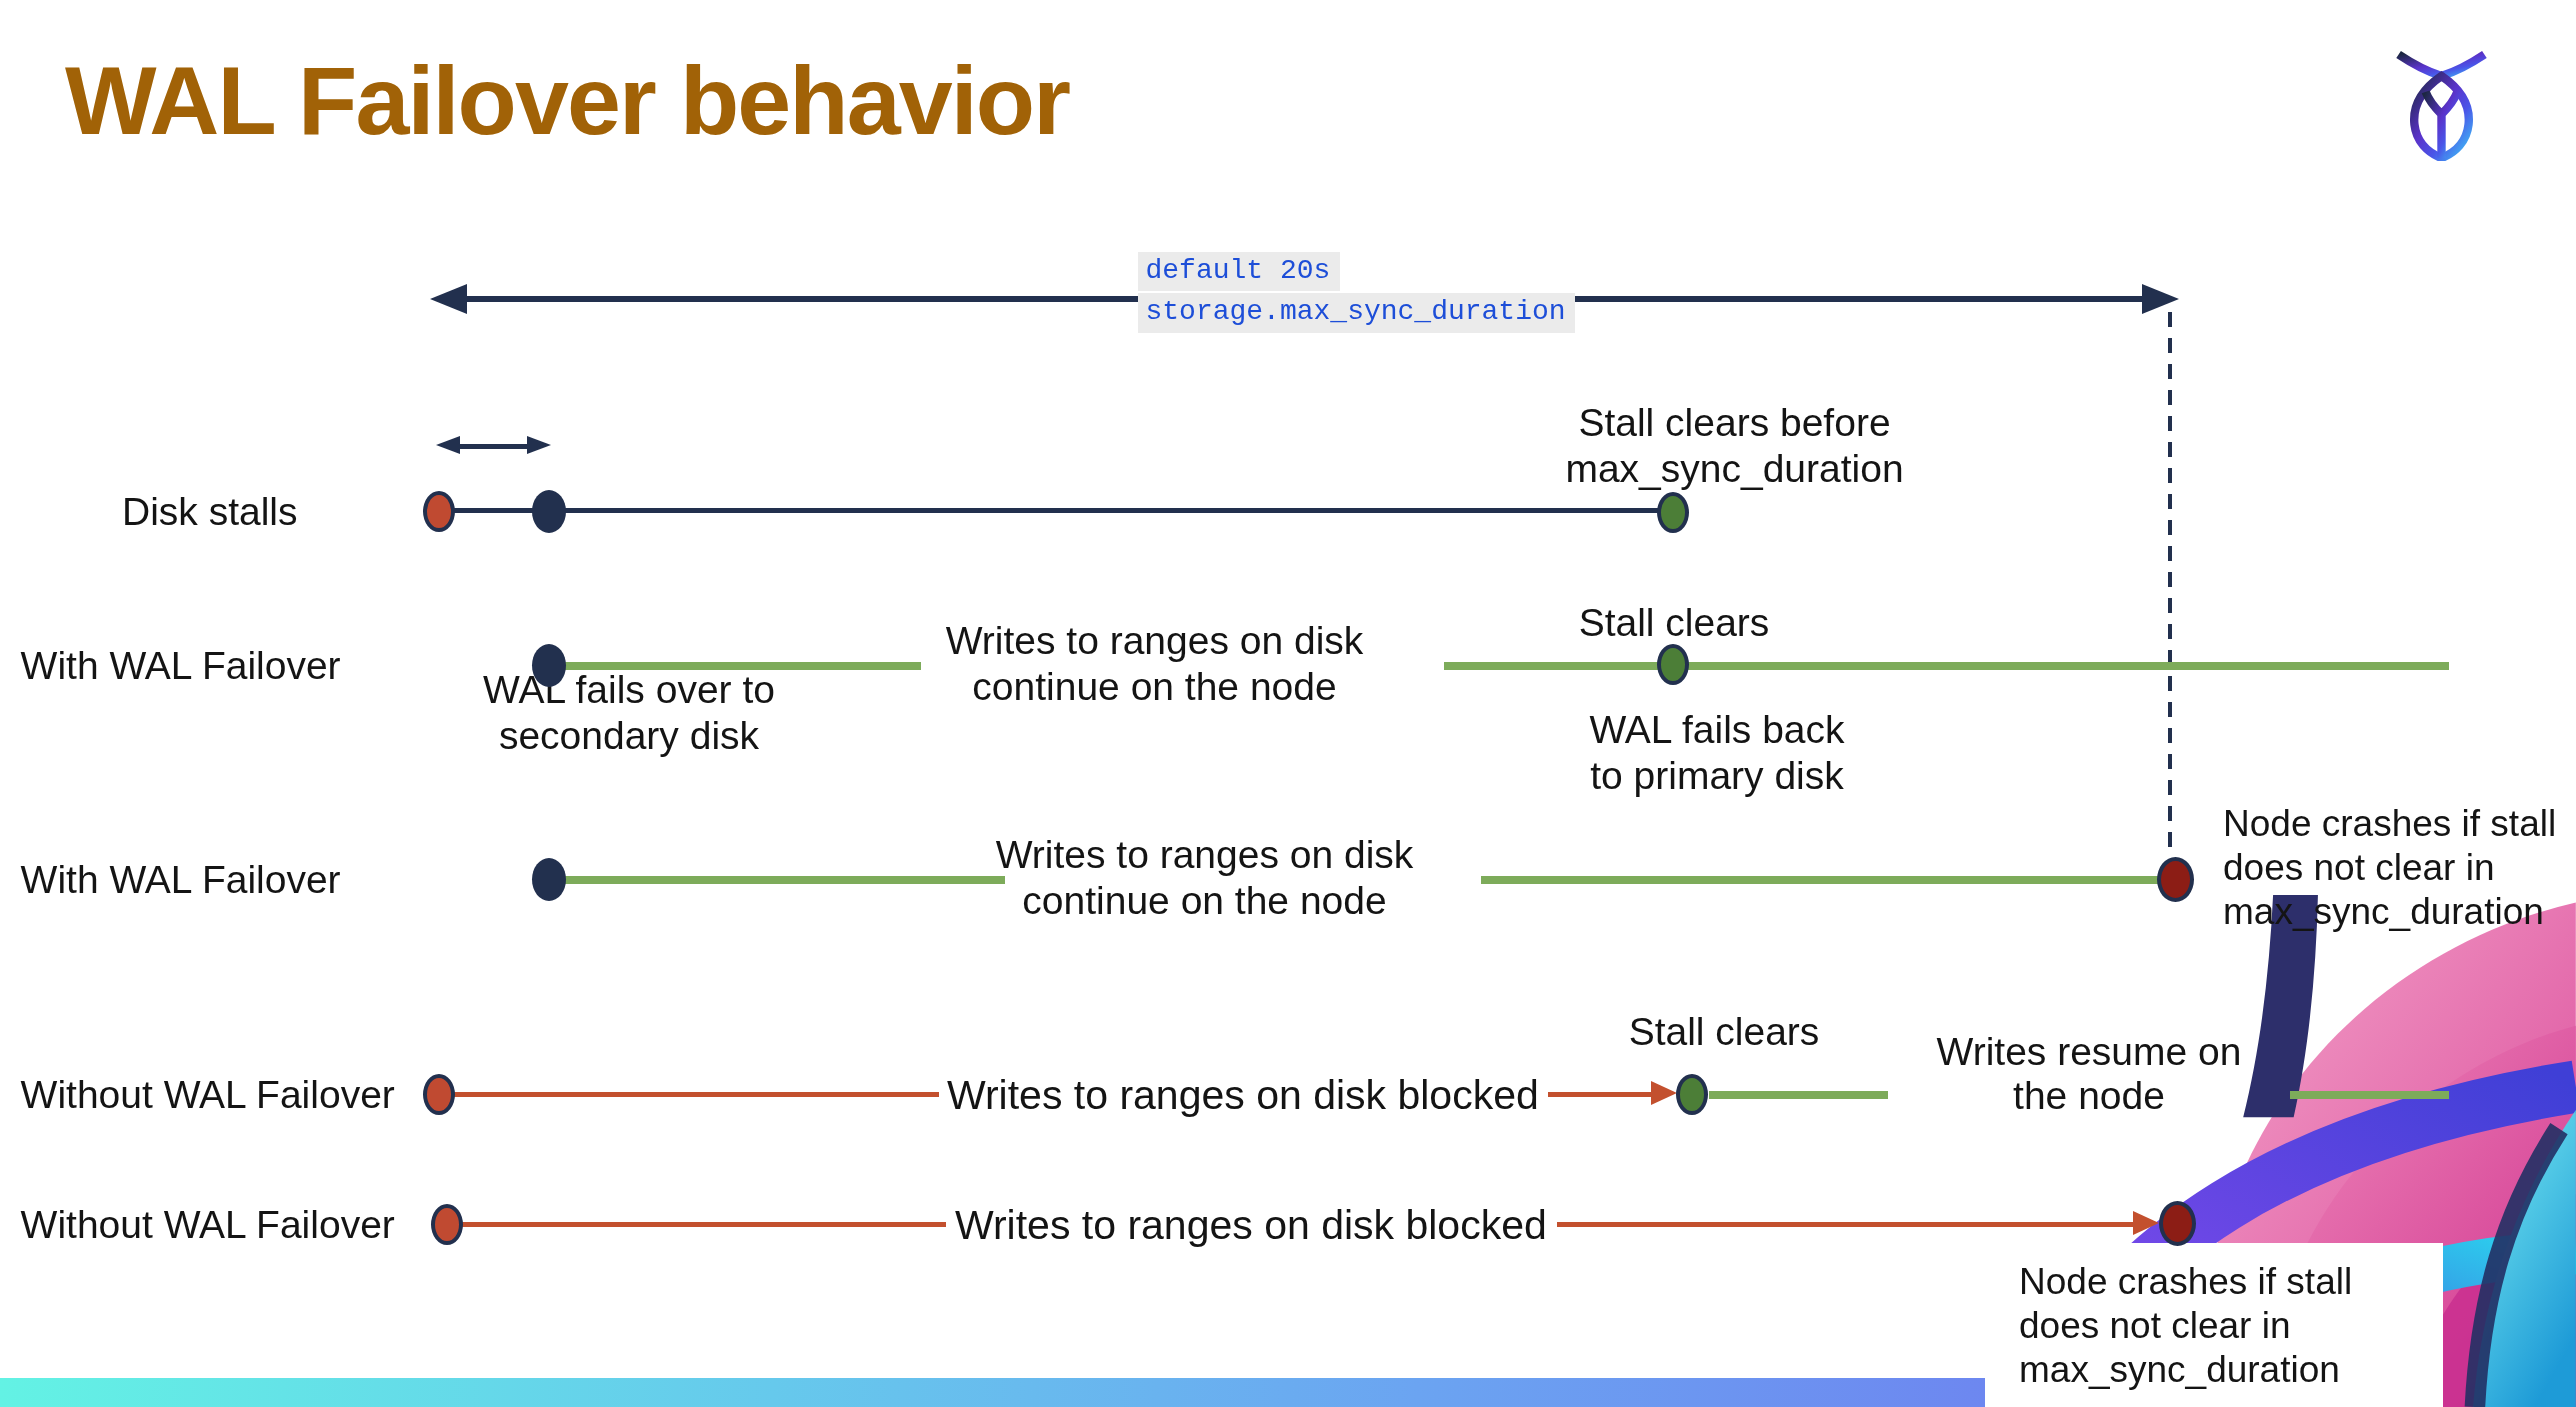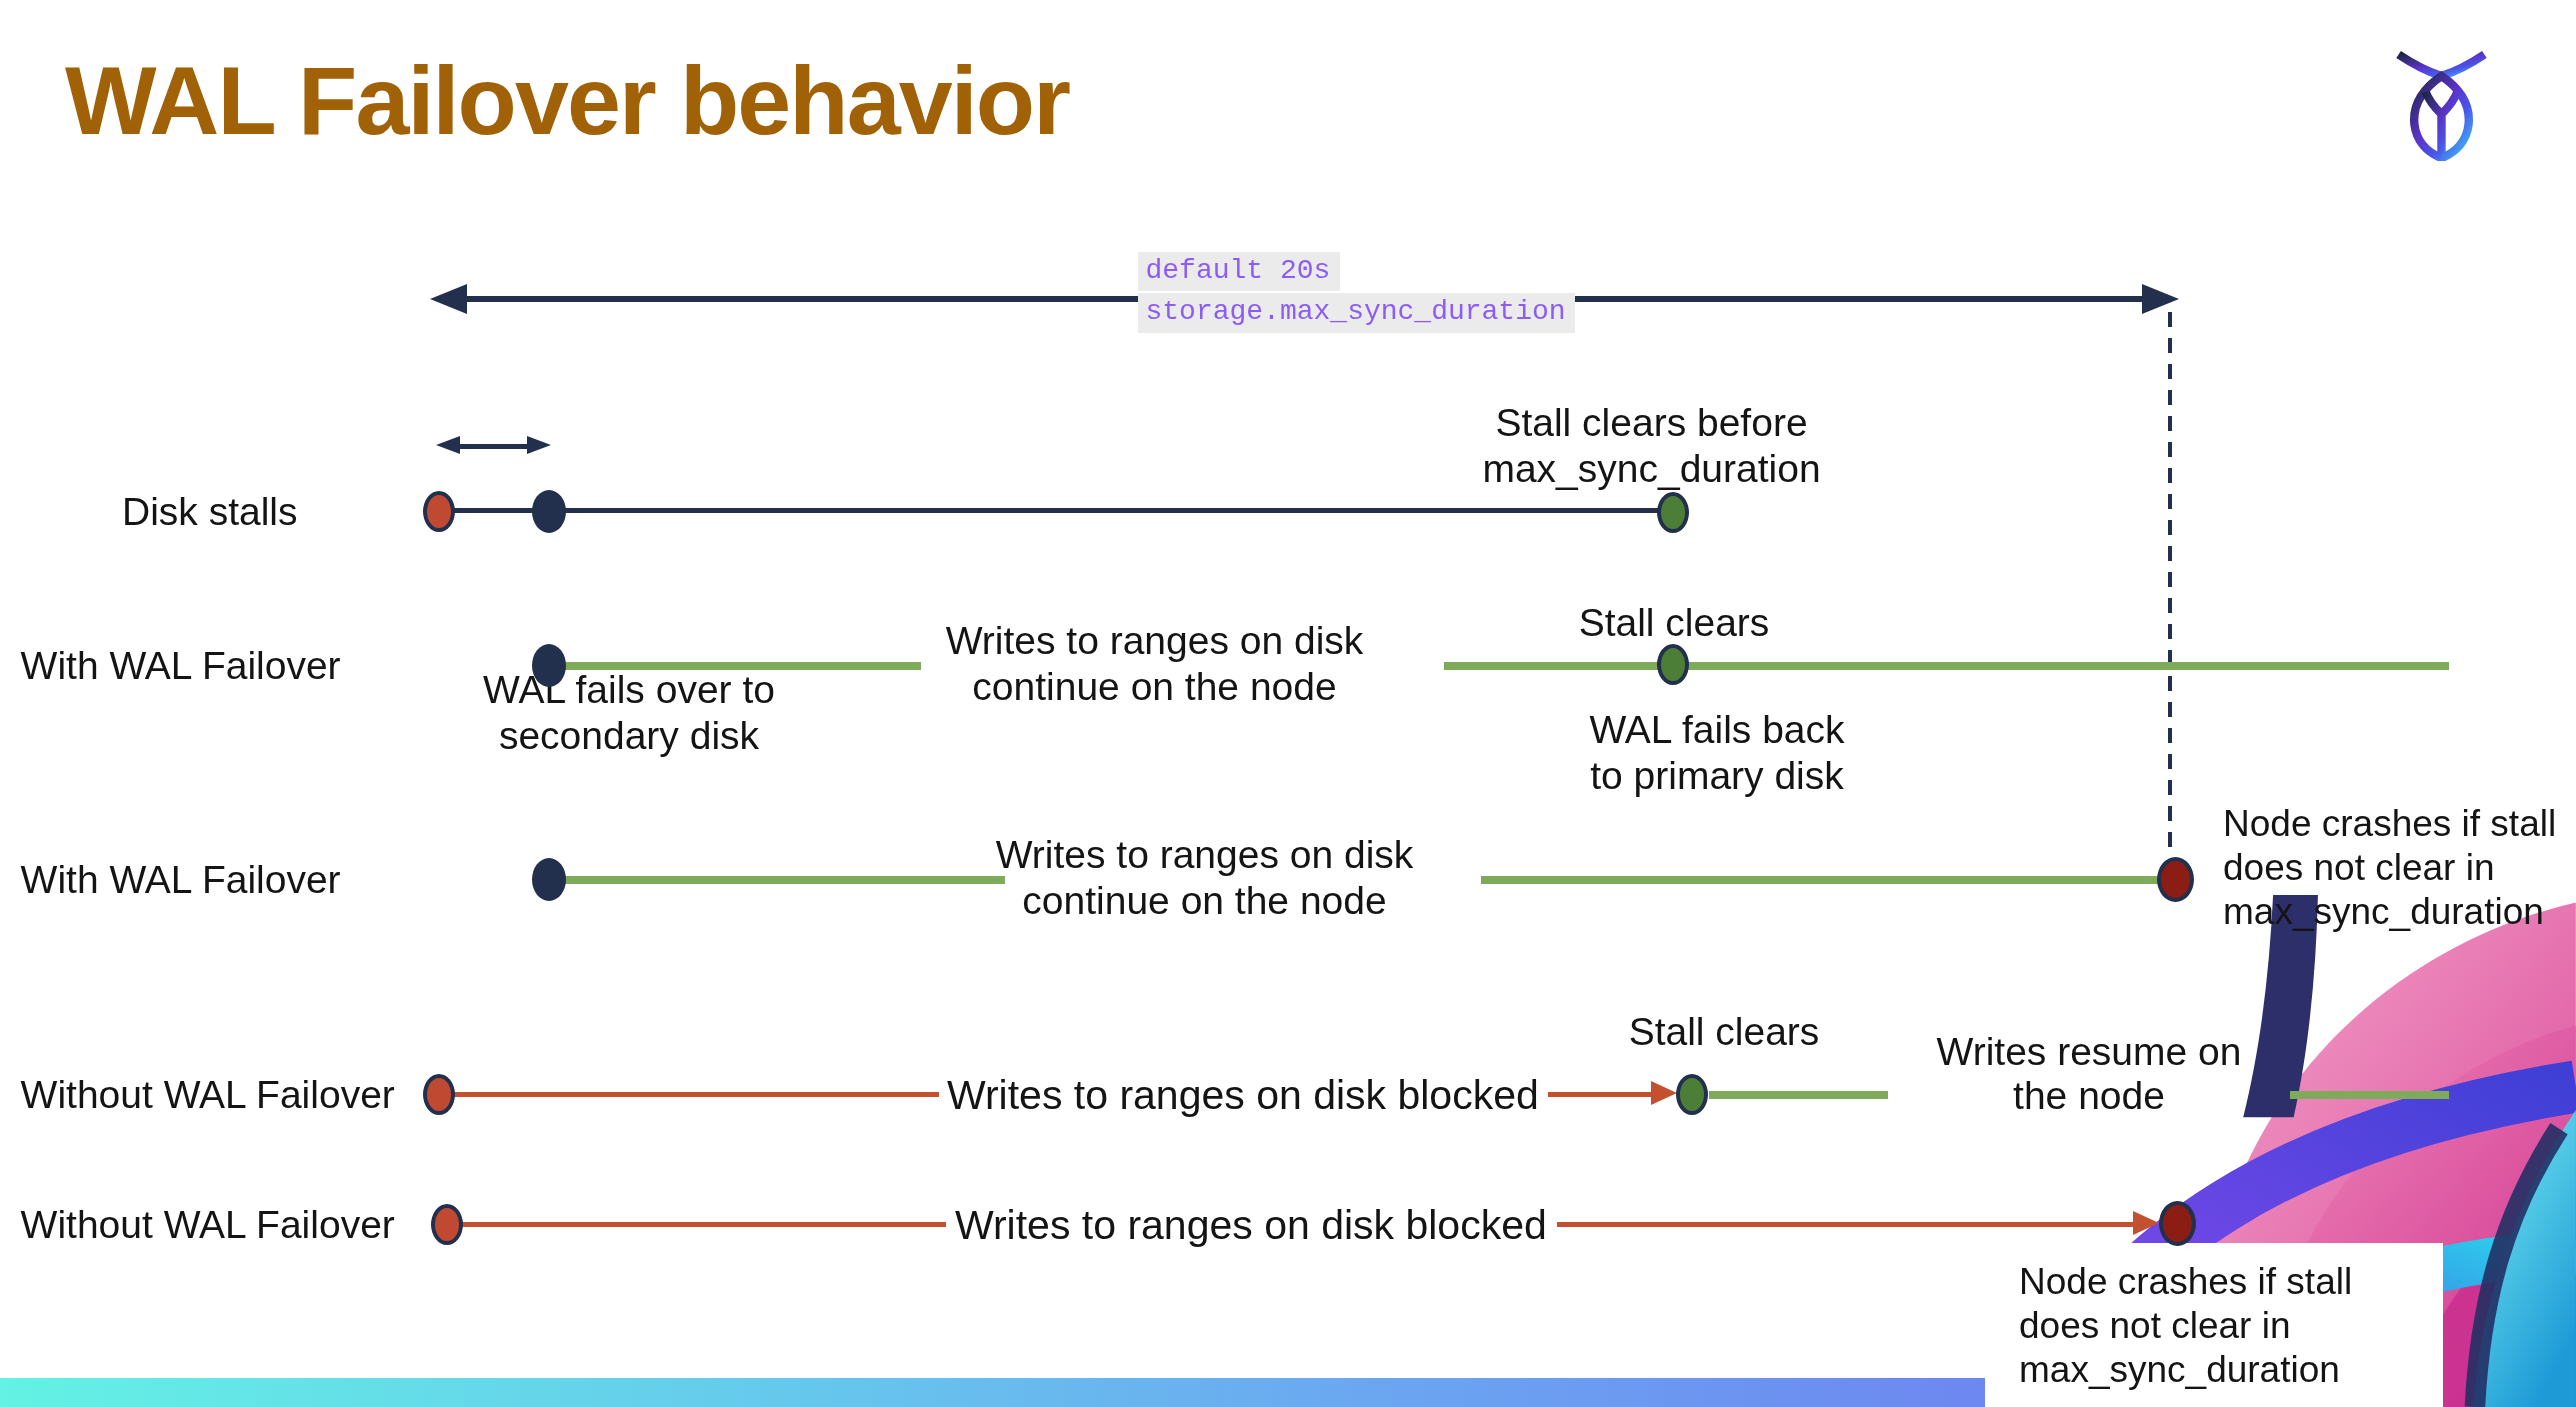--- a/index.html
+++ b/index.html
@@ -3,21 +3,21 @@
 <meta charset="utf-8">
 <style>
   html,body{margin:0;padding:0;background:#ffffff;}
   #slide{position:relative;width:2576px;height:1408px;background:#ffffff;overflow:hidden;
          font-family:"Liberation Sans",sans-serif;color:#111111;}
   .abs{position:absolute;}
   .title{font-size:97px;font-weight:700;letter-spacing:-1.9px;color:#a16207;white-space:nowrap;}
   .row-label{font-size:39px;line-height:49px;color:#141414;z-index:5;white-space:nowrap;}
   .note{font-size:39px;line-height:46px;color:#141414;text-align:center;white-space:pre-line;z-index:5;}
   .note-sm{font-size:37px;line-height:44px;color:#141414;text-align:left;white-space:pre-line;z-index:5;}
-  .mono-tag{z-index:7;font-family:"Liberation Mono","DejaVu Sans Mono",monospace;font-size:28px;line-height:32px;color:#8b5cf6;}
+  .mono-tag{z-index:7;font-family:"Liberation Mono","DejaVu Sans Mono",monospace;font-size:28px;line-height:32px;color:#1d4ed8;}
   .mono-tag span{display:inline-block;background:#EBEBEB;padding:2.8px 9.3px 4.7px 7.5px;margin-bottom:1.9px;white-space:nowrap;}
   .hline{position:absolute;z-index:4;}
   .navy-line{height:4.7px;background:#22304E;}
   .red-line{height:4.7px;background:#C3502E;}
   .green-line{height:7.5px;background:#7DAB5A;}
   .dot{position:absolute;border-radius:50%;box-sizing:border-box;z-index:6;}
   .dot-red{width:32px;height:41px;background:#C04A31;border:4.7px solid #22304E;}
   .dot-navy{width:34px;height:43px;background:#22304E;}
   .dot-green{width:32px;height:41px;background:#4C7E37;border:4.7px solid #22304E;}
   .dot-maroon{width:37px;height:45px;background:#8C1D15;border:4.7px solid #22304E;}
@@ -108,21 +108,21 @@
   <div class="tri" style="left:436px;top:436px;border-top:9.3px solid transparent;border-bottom:9.3px solid transparent;border-right:24px solid #22304E;"></div>
   <div class="tri" style="left:527px;top:436px;border-top:9.3px solid transparent;border-bottom:9.3px solid transparent;border-left:24px solid #22304E;"></div>
 
   <div class="dashed-v" style="left:2168px;top:312px;height:546px;"></div>
 
   <div class="abs row-label" style="left:122px;top:487px;width:271px;text-align:left;">Disk stalls</div>
   <div class="hline navy-line" style="left:439px;top:508px;width:1234px;"></div>
   <div class="dot dot-red" style="left:423px;top:491px;"></div>
   <div class="dot dot-navy" style="left:532px;top:490px;"></div>
   <div class="dot dot-green" style="left:1657px;top:492px;"></div>
-  <div class="abs note" style="left:1460px;top:400px;width:383px;">Stall clears before
+  <div class="abs note" style="left:1543px;top:400px;width:383px;">Stall clears before
 max_sync_duration</div>
 
   <div class="abs row-label" style="left:20.6px;top:641px;">With WAL Failover</div>
   <div class="dot dot-navy" style="left:532px;top:644px;"></div>
   <div class="hline green-line" style="left:561px;top:662px;width:360px;"></div>
   <div class="abs note" style="left:944px;top:618px;width:421px;">Writes to ranges on disk
 continue on the node</div>
   <div class="hline green-line" style="left:1444px;top:662px;width:1005px;"></div>
   <div class="dot dot-green" style="left:1657px;top:644px;"></div>
   <div class="abs note" style="left:1534px;top:600px;width:280px;">Stall clears</div>

